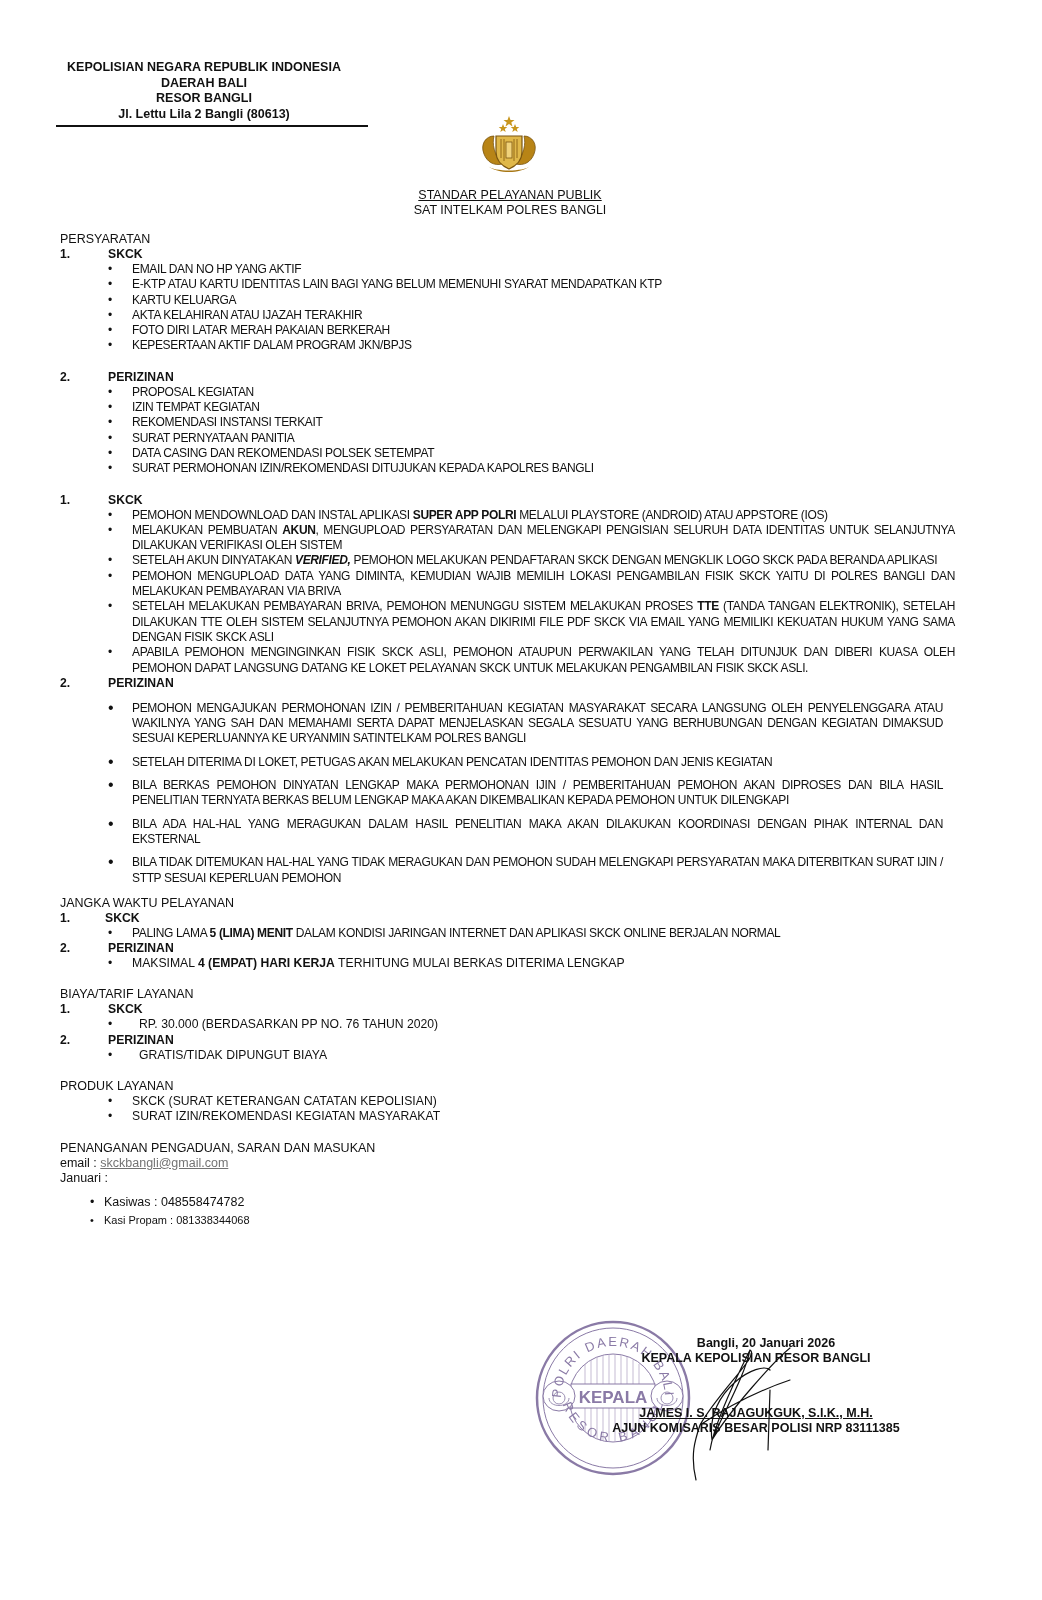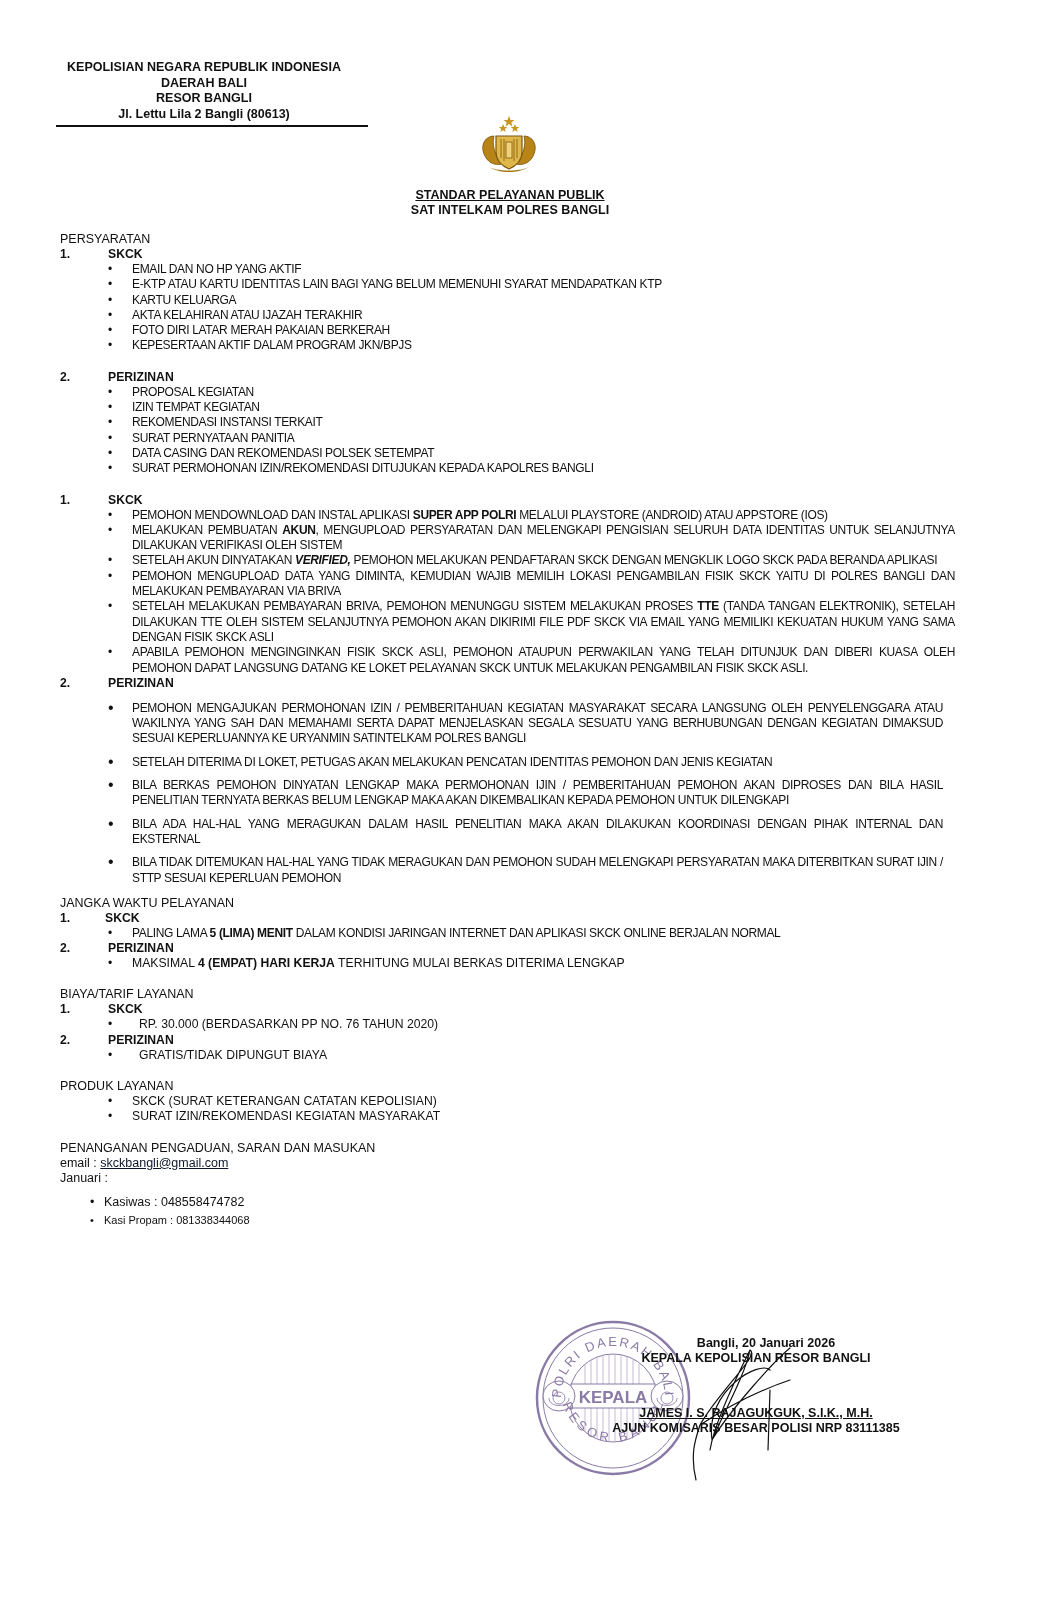--- a/index.html
+++ b/index.html
@@ -10,21 +10,21 @@
   
   .letterhead { left: 48px; top: 60px; width: 312px; text-align: center;
                 font-weight: bold; font-size: 12.5px; line-height: 15.5px; }
   .letterhead-rule { left: 56px; top: 125px; width: 312px; height: 0;
                      border-top: 2px solid #111; }
 
   
   .emblem { left: 474px; top: 114px; width: 70px; height: 64px; }
 
   .doc-title { left: 300px; top: 188px; width: 420px; text-align: center;
-               font-weight: bold; font-size: 12.5px; line-height: 14.5px; }
+               font-weight: normal; font-size: 12.5px; line-height: 14.5px; }
   .doc-title .t1 { text-decoration: underline; }
 
   
   .content { left: 60px; top: 232px; width: 895px; font-size: 12.2px; }
   .sec-h { font-weight: normal; font-size: 12.5px; line-height: 15px; }
   .num-row { display: flex; line-height: 15px; font-weight: bold; }
   .num-row .num { width: 48px; }
   .num-row.narrow .num { width: 45px; }
   ul.b { list-style: none; margin: 0; padding: 0 0 0 48px; }
   ul.b li { position: relative; padding-left: 24px; line-height: 15.3px; }
@@ -33,21 +33,21 @@
                letter-spacing: -0.35px; font-size: 12px; }
   ul.just li { text-align: justify; }
   ul.spaced li { margin-bottom: 8px; }
   ul.spaced li .dot { font-size: 16px; line-height: 14px; }
   .gap-l { height: 16px; }
   .gap-m { height: 10px; }
   .gap-s { height: 2px; }
   b.bb { font-weight: bold; }
 
   .contact { line-height: 15.5px; font-size: 12.5px; }
-  .contact a { color: #0f172a; text-decoration: underline; }
+  .contact a { color: #737373; text-decoration: underline; }
   ul.wa { list-style: none; margin: 6px 0 0 0; padding: 0 0 0 30px; }
   ul.wa li { line-height: 18px; position: relative; padding-left: 14px; }
   ul.wa li .dot { position: absolute; left: 0; }
   ul.wa li.small { font-size: 11px; }
 
   
   .stamp { left: 533px; top: 1318px; width: 160px; height: 160px; }
   .sign-block { left: 596px; top: 1336px; width: 320px; text-align: center;
                 font-weight: bold; font-size: 12.5px; line-height: 15px; }
   .sign-date { padding-left: 20px; }

